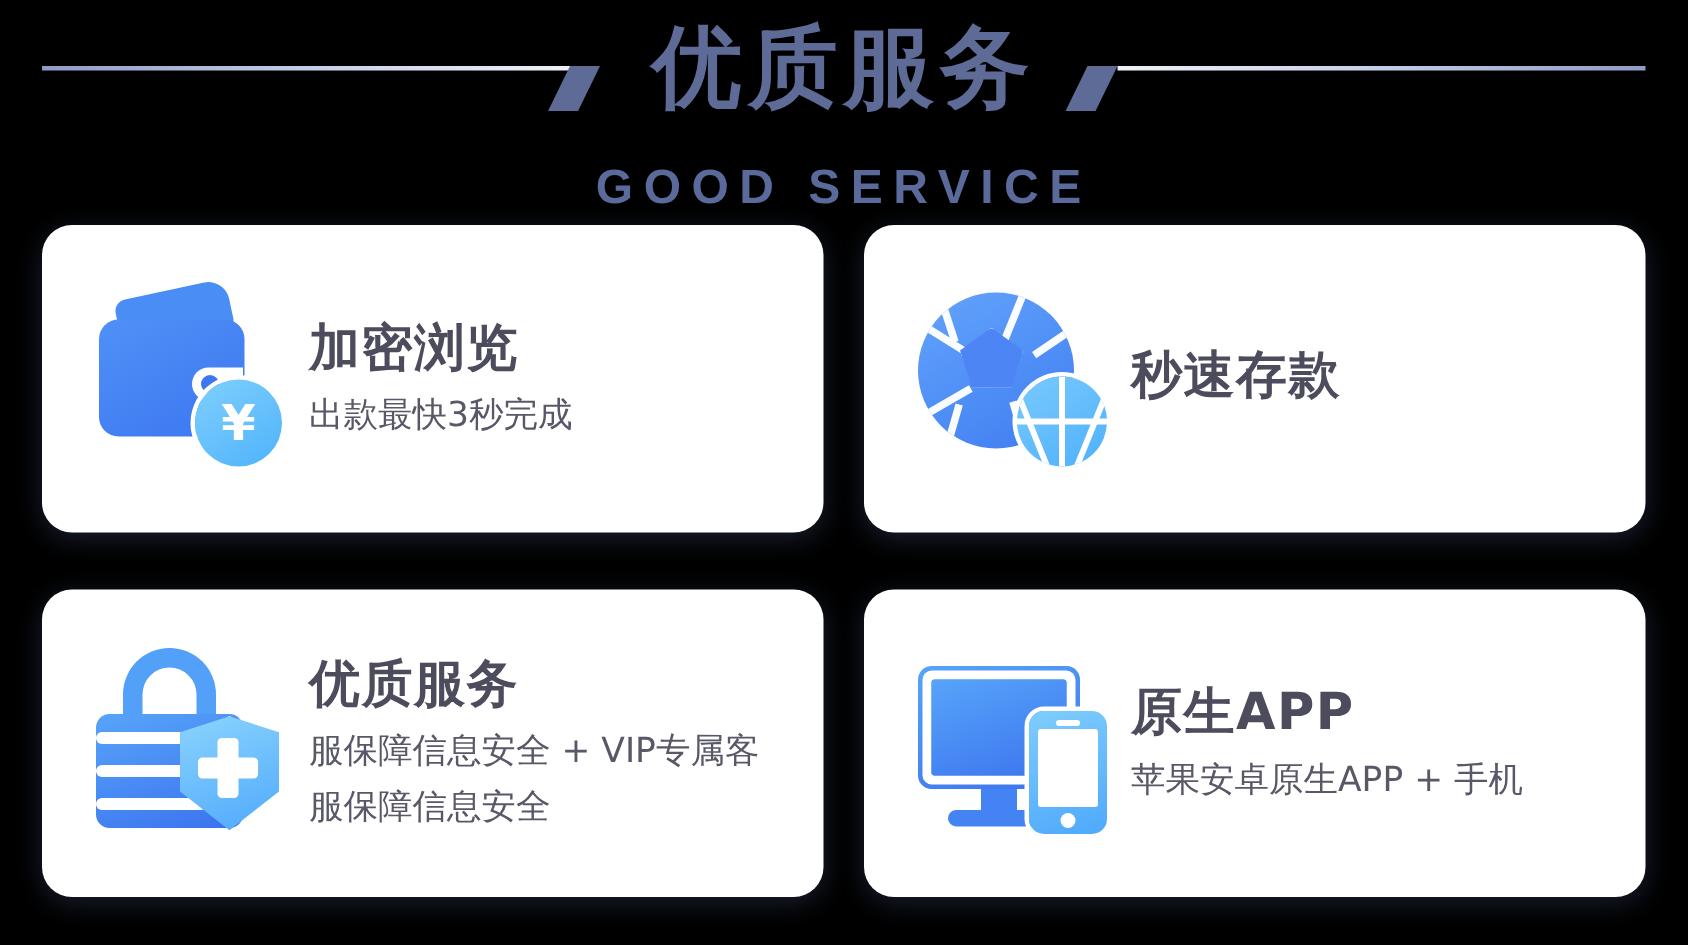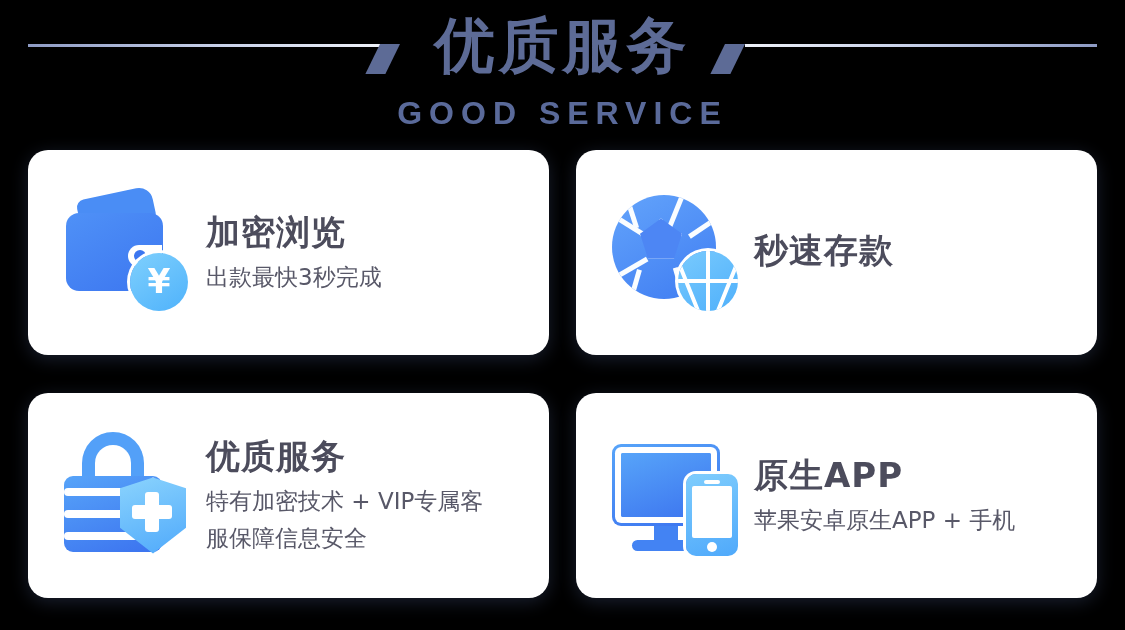--- a/index.html
+++ b/index.html
@@ -76,21 +76,21 @@
     letter-spacing: 4px;
     line-height: 78px;
     font-family: "DejaVu Sans", "Liberation Sans", sans-serif;
   }
   .title-en {
     font-size: 32px;
     font-weight: bold;
     color: #5a6a9a;
     letter-spacing: 7px;
     line-height: 40px;
-    margin-top: 9px;
+    margin-top: 20px;
     font-family: "Liberation Sans", sans-serif;
   }
 
   
   .grid {
     position: absolute;
     left: 28px;
     top: 150px;
     width: 1069px;
     display: grid;
@@ -373,21 +373,21 @@
         <div class="lock-slot" style="top:34px;"></div>
         <div class="lock-slot" style="top:56px;"></div>
       </div>
       <div class="ic shield"></div>
       <div class="ic shield-cross-v"></div>
       <div class="ic shield-cross-h"></div>
     </div>
     <div class="card-text">
       <div class="card-title">优质服务</div>
       <div class="card-desc">
-        <span class="line">特有加密技术 + VIP专属客</span>
+        <span class="line">服保障信息安全 + VIP专属客</span>
         <span class="line">服保障信息安全</span>
       </div>
     </div>
   </div>
 
   <div class="card">
     <div class="card-icon">
       <div class="ic monitor-frame"></div>
       <div class="ic monitor-screen"></div>
       <div class="ic monitor-neck"></div>

